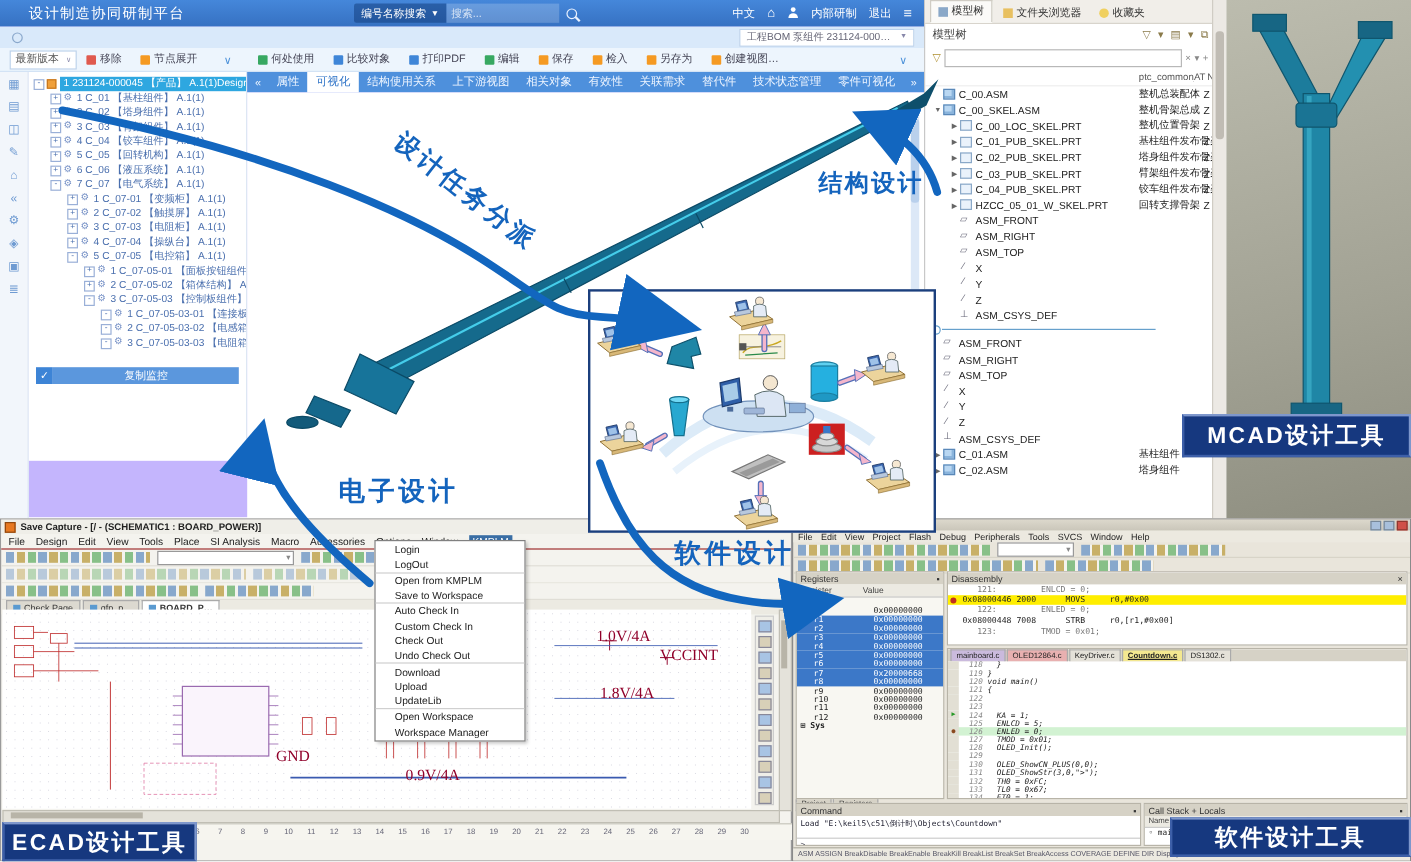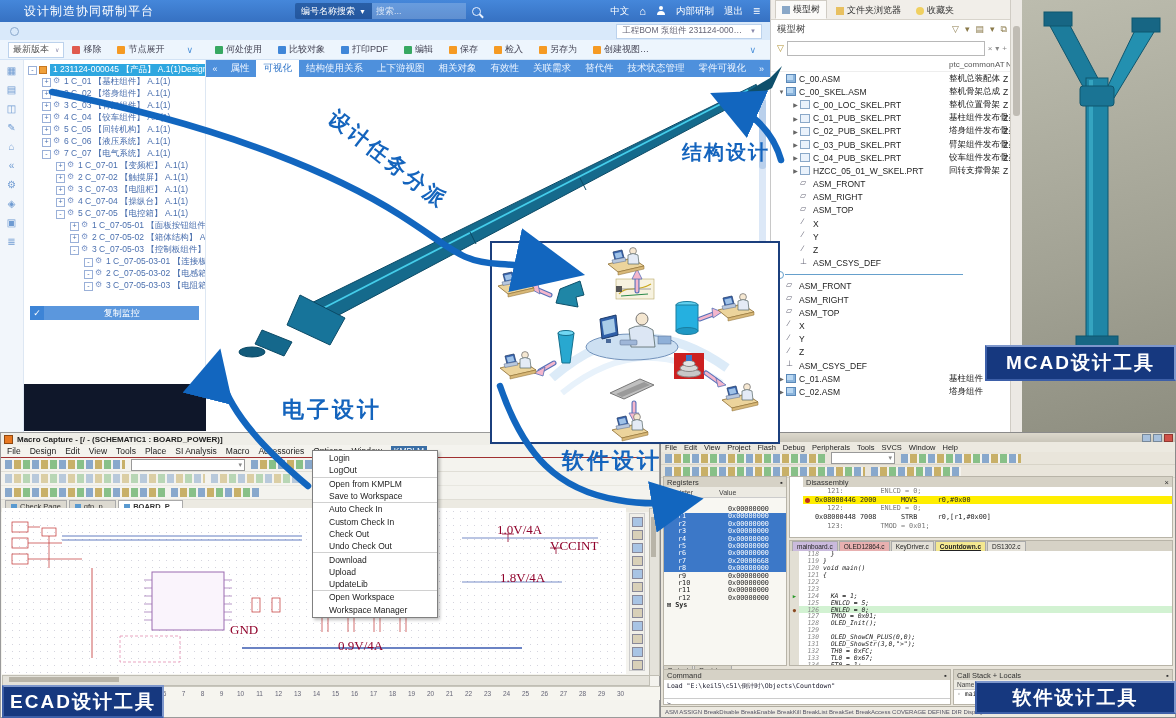--- a/index.html
+++ b/index.html
@@ -1,21 +1,21 @@
 <!DOCTYPE html>
 <html><head>
 <meta charset="utf-8">
 <style>
   html,body{margin:0;padding:0;background:#fff;font-family:"Liberation Sans",sans-serif;}
   #canvas{position:relative;width:1176px;height:718px;overflow:hidden;background:#fff;}
   .abs{position:absolute;}
   .win{position:absolute;z-index:1;box-sizing:border-box;}
 
   
-  .plm{left:0;top:0;width:770px;height:431px;background:#0f172a;}
+  .plm{left:0;top:0;width:770px;height:431px;background:#c4b5fd;}
   .ptop{height:22px;background:linear-gradient(#4587da,#3671c2);display:flex;align-items:center;color:#fff;position:relative;}
   .ptitle{font-size:12px;margin-left:24px;letter-spacing:1px;white-space:nowrap;}
   .psearch{position:absolute;left:295px;top:3px;display:flex;align-items:center;height:16px;}
   .pscope{background:rgba(10,50,110,.45);font-size:9px;padding:0 6px;height:16px;display:flex;align-items:center;gap:4px;border-radius:2px 0 0 2px;white-space:nowrap;}
   .pscope .dn{font-size:7px;}
   .psin{width:86px;height:16px;background:rgba(255,255,255,.2);border:none;color:#fff;font-size:9px;padding:0 4px;outline:none;}
   .psin::placeholder{color:rgba(255,255,255,.75);}
   .pmag{width:7px;height:7px;border:1.5px solid #eaf2ff;border-radius:50%;position:relative;margin:0 8px 0 6px;}
   .pmag::after{content:"";position:absolute;width:5px;height:1.5px;background:#eaf2ff;transform:rotate(45deg);right:-4px;bottom:-2px;}
   .pright{margin-left:auto;display:flex;align-items:center;gap:10px;margin-right:10px;font-size:9.5px;white-space:nowrap;}
@@ -135,21 +135,21 @@
   .iregs{left:2px;top:43px;width:124px;height:190px;}
   .ircols{display:flex;height:10px;background:#eceae2;font-size:7px;color:#444;border-bottom:1px solid #ccc;align-items:center;}
   .ircols .rc1{width:52px;padding-left:3px;}.ircols .rc2{flex:1;}
   .irr{display:flex;height:7.4px;align-items:center;font-size:6.8px;font-family:"DejaVu Sans Mono",monospace;color:#222;}
   .irn{width:50px;padding-left:14px;overflow:hidden;white-space:nowrap;}
   .irv{flex:1;overflow:hidden;white-space:nowrap;}
   .irr.hl{background:#3c78c8;color:#fff;}
   .irr.grp .irn{padding-left:3px;font-weight:bold;}
   .iptabs{position:absolute;left:2px;top:233px;display:flex;gap:1px;}
   .iptab{font-size:6.5px;padding:1px 4px;background:#d6d2c6;border:1px solid #aaa;border-top:none;color:#333;}
-  .idisasm{left:128px;top:43px;width:384px;height:62px;background:#fff;padding-left:13px;}
+  .idisasm{left:128px;top:43px;width:384px;height:62px;background:#fff;}
   .dl{font-family:"DejaVu Sans Mono",monospace;font-size:6.8px;height:8.6px;white-space:pre;padding-left:12px;position:relative;color:#222;display:flex;align-items:center;}
   .dl.src{color:#777;}
   .dl.hl{background:#ffee00;}
   .dl.hl::before{content:"";position:absolute;left:2px;top:2px;width:5px;height:5px;border-radius:50%;background:#c03020;}
   .ied{left:128px;top:107px;width:384px;height:126px;background:#fff;}
   .ietabs{height:10px;display:flex;gap:1px;background:#d6d2c6;align-items:flex-end;padding-left:2px;}
   .ietab{font-size:6.5px;padding:1px 4px;border:1px solid #aaa;border-bottom:none;color:#222;white-space:nowrap;}
   .ietab.tpur{background:#cabadd;}.ietab.tred{background:#e8b0b0;}.ietab.tplain{background:#e4e1d8;}
   .ietab.tact{background:#f4e890;font-weight:bold;text-decoration:underline;}
   .cl{display:flex;height:6.9px;font-family:"DejaVu Sans Mono",monospace;font-size:6.4px;align-items:center;white-space:pre;font-style:italic;}
@@ -677,21 +677,21 @@
         <rect x="58" y="86" width="34" height="20" rx="3" fill="#1a7494" stroke="#0f566e"></rect>
         <rect x="54" y="336" width="42" height="16" fill="#176684" stroke="#0f566e"></rect>
         <rect x="46" y="350" width="58" height="10" fill="#145a74" stroke="#0f566e"></rect>
       </svg>
     </div>
   </section>
 
   <section class="win ecad">
     <div class="etitle">
       <span class="eappic"></span>
-      <span>Macro Capture - [/ - (SCHEMATIC1 : BOARD_POWER)]</span>
+      <span>Save Capture - [/ - (SCHEMATIC1 : BOARD_POWER)]</span>
     </div>
     <div class="emenu">
       <span style="display:flex;gap:9px">
 
       <span class="emitem">File</span>
           <span class="emitem">Design</span>
           <span class="emitem">Edit</span>
           <span class="emitem">View</span>
           <span class="emitem">Tools</span>
           <span class="emitem">Place</span>

